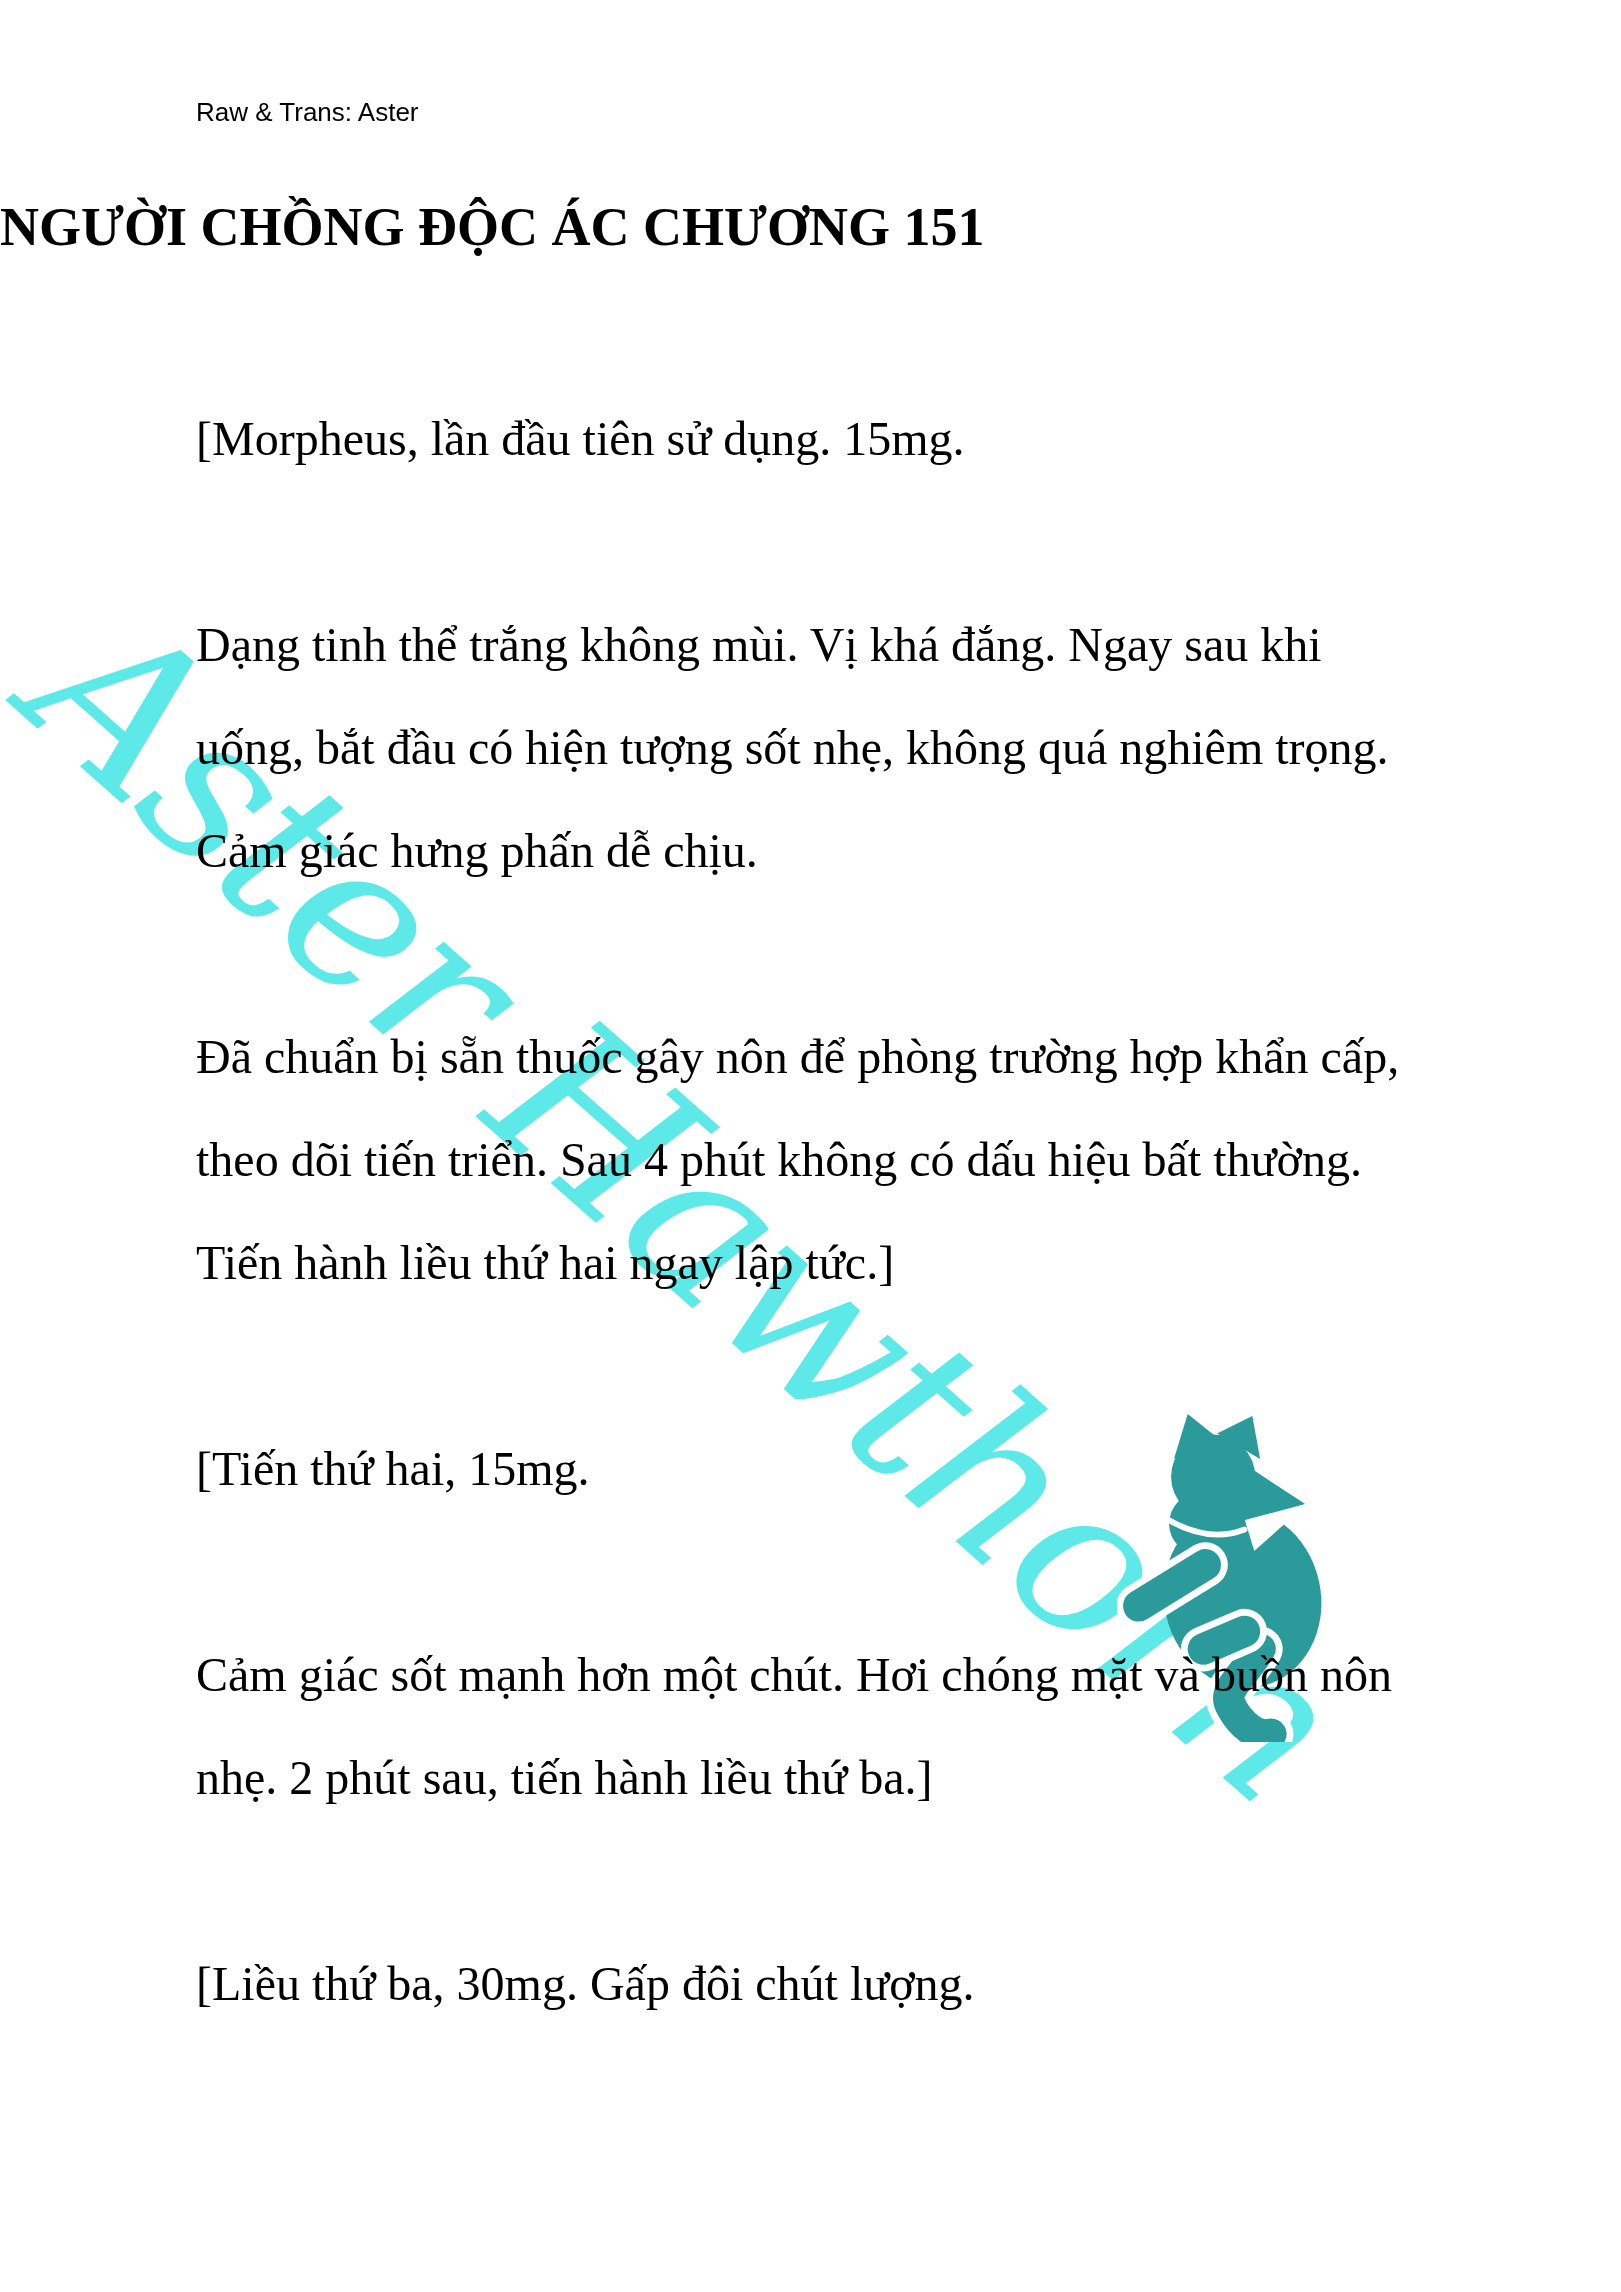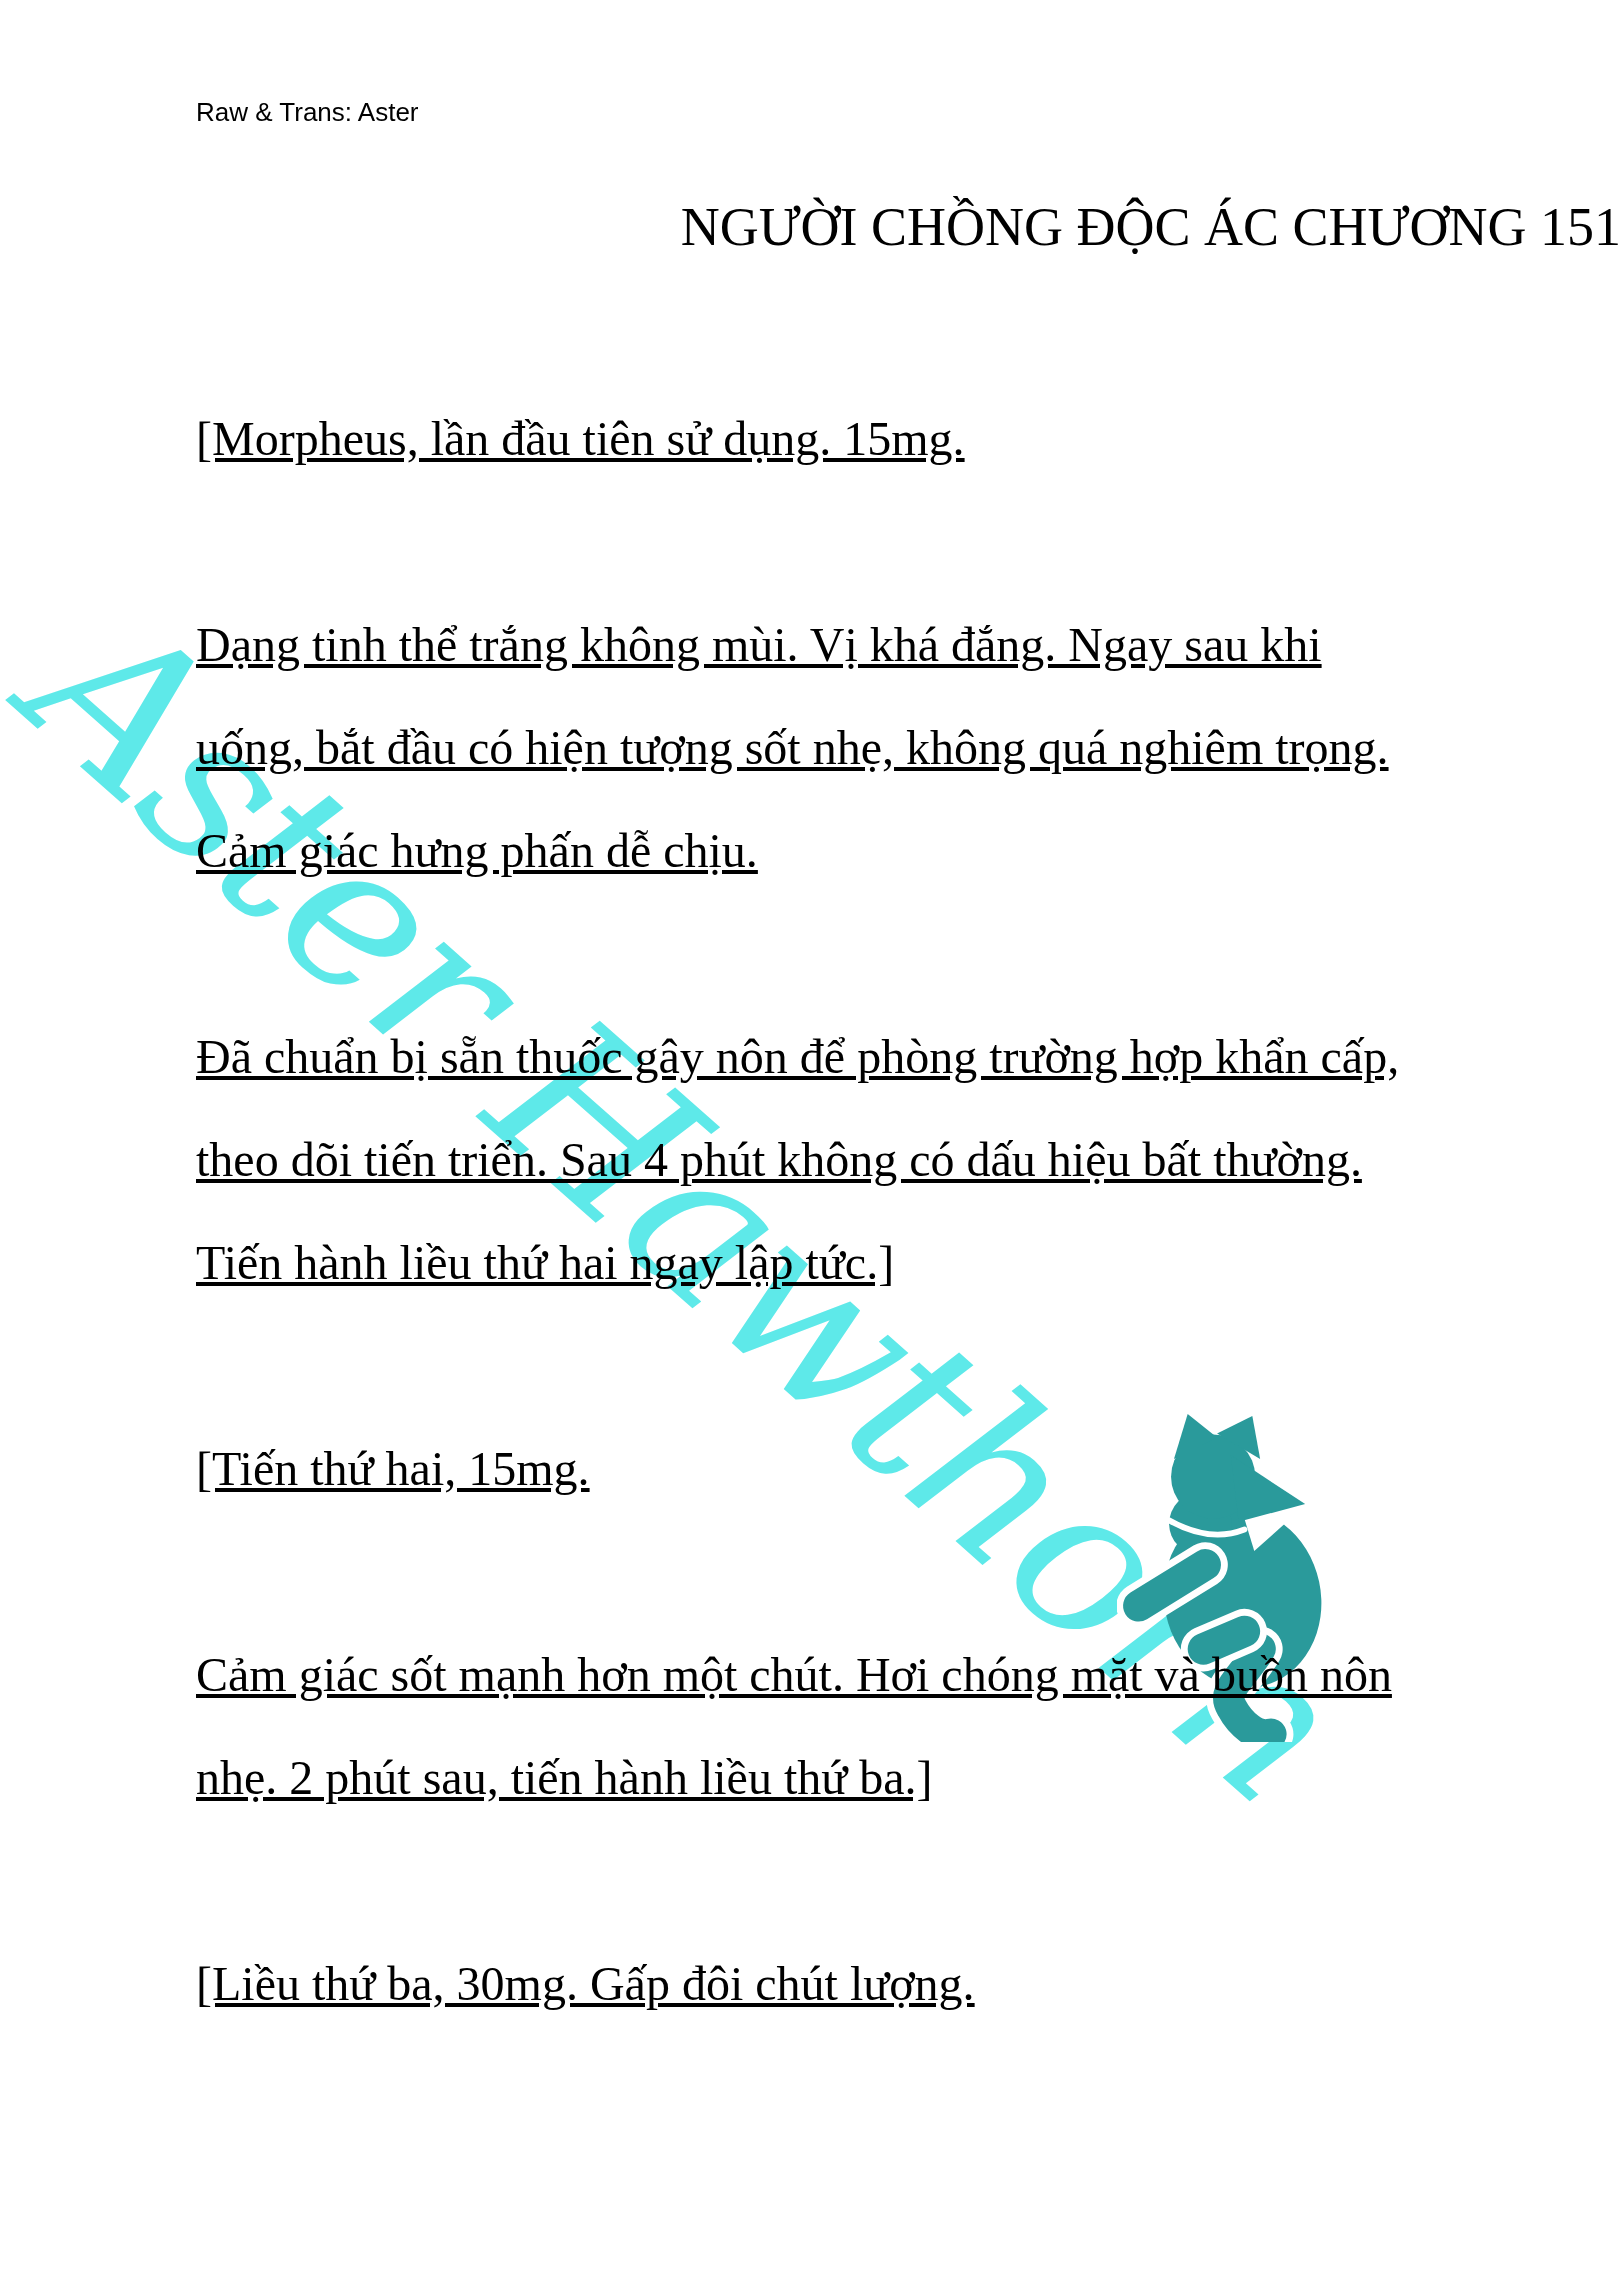--- a/index.html
+++ b/index.html
@@ -28,40 +28,39 @@
     font-size: 26px;
     line-height: 33px;
     color: var(--text);
     z-index: 2;
   }
   .doc-title {
     position: absolute;
     left: 0;
     top: 196px;
     width: 1621px;
-    text-align: right;
-    font-weight: normal;
+    text-align: left;
+    font-weight: bold;
     font-size: 54px;
     line-height: 63px;
     letter-spacing: 0px;
     z-index: 2;
   }
   .content {
     position: absolute;
     left: 196px;
     top: 387px;
     width: 1274px;
     font-size: 48px;
     line-height: 103px;
     z-index: 2;
   }
   .para {
     white-space: pre-line;
     margin: 0 0 103px 0;
-    text-decoration: underline;
   }
   .watermark {
     position: absolute;
     left: 147px;
     top: 564px;
     font-size: 211px;
     font-style: italic;
     font-family: "DejaVu Serif", "Liberation Serif", serif;
     color: var(--watermark);
     white-space: nowrap;

